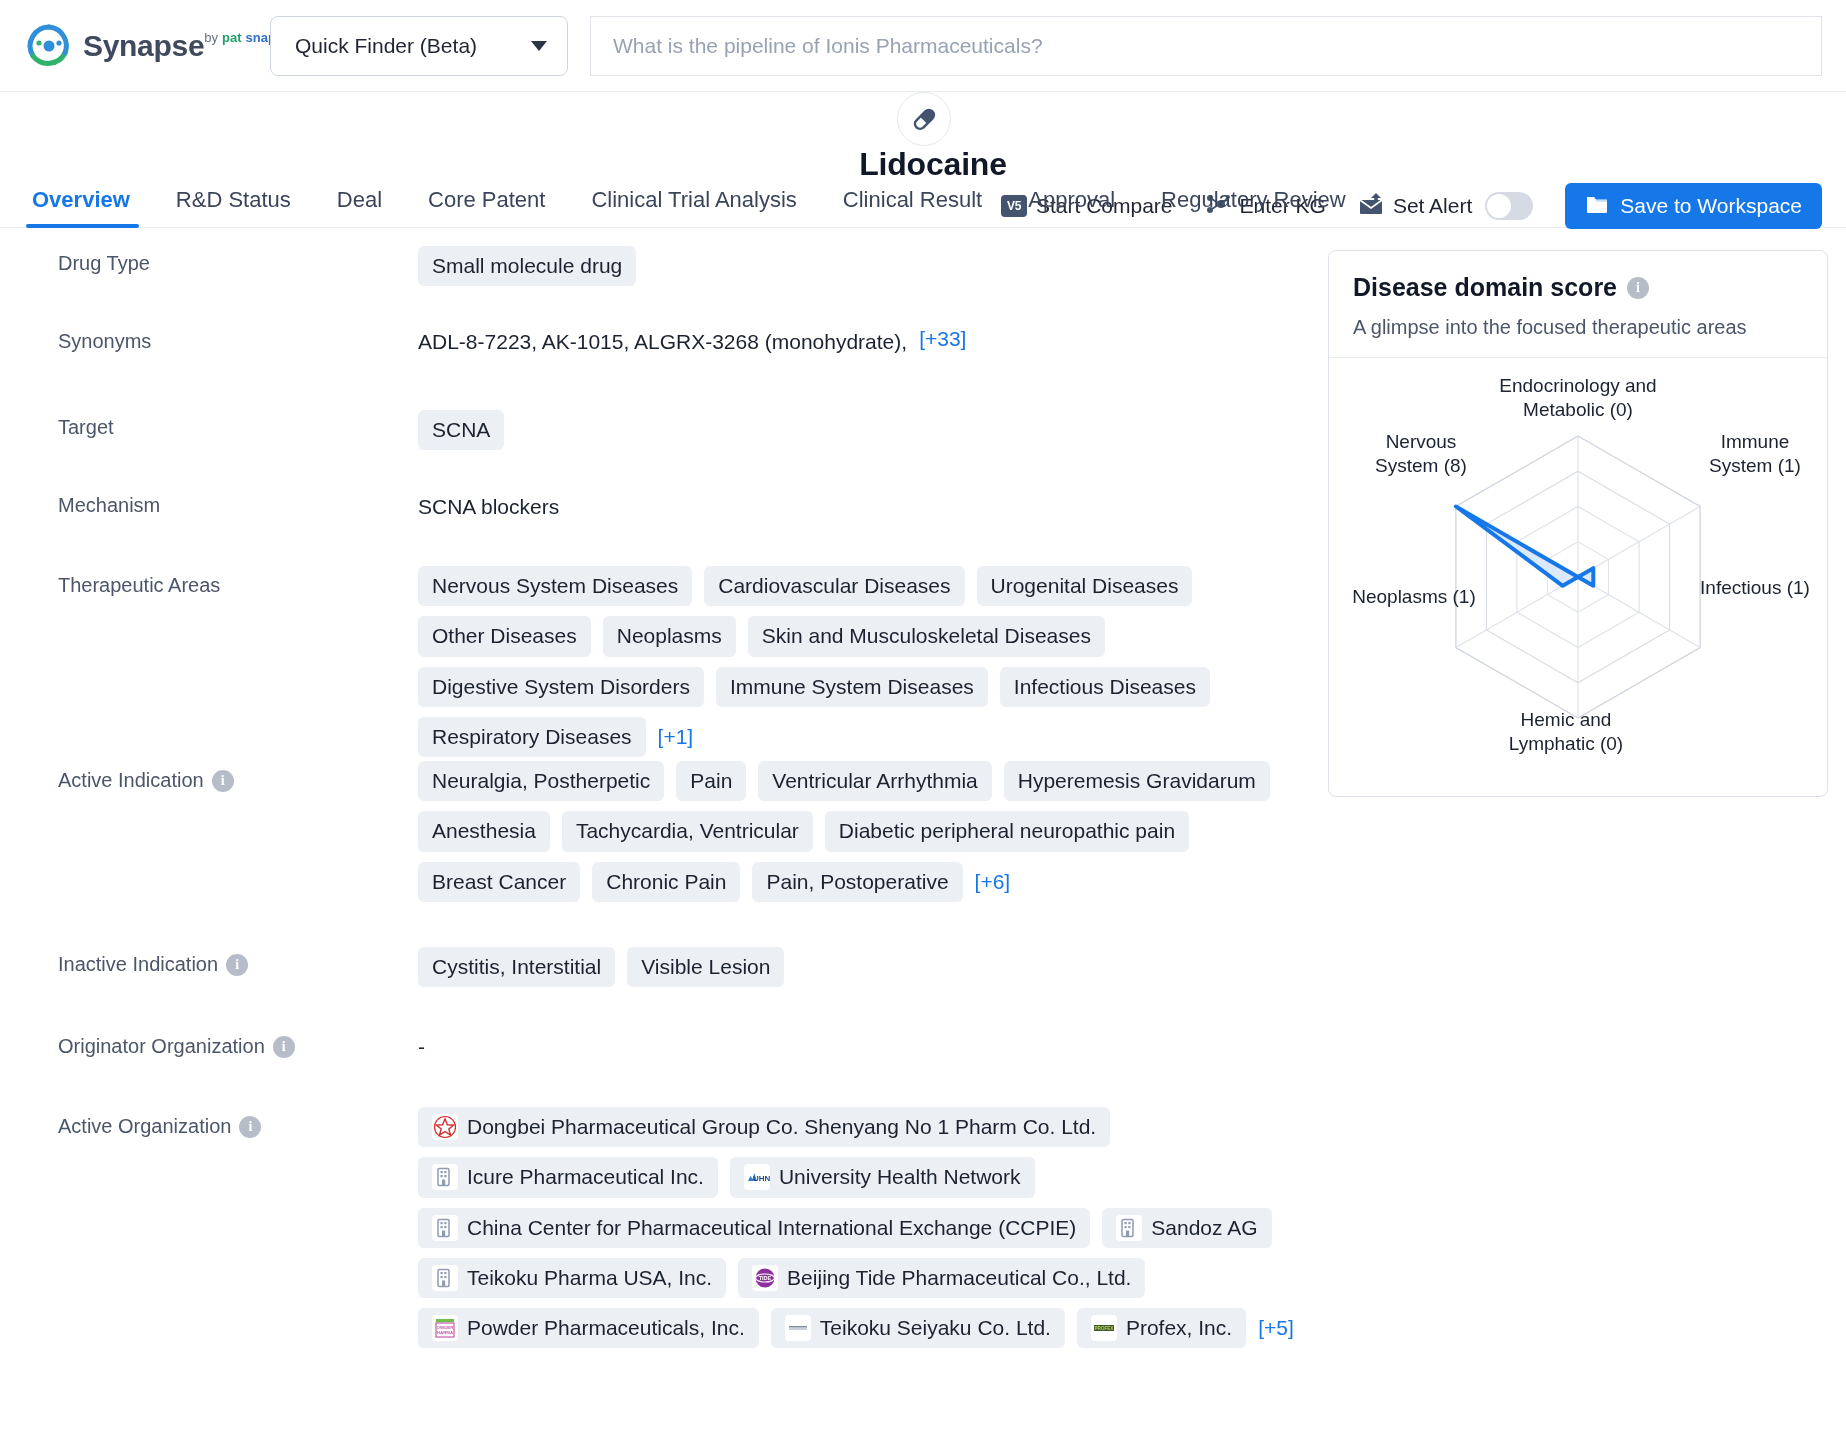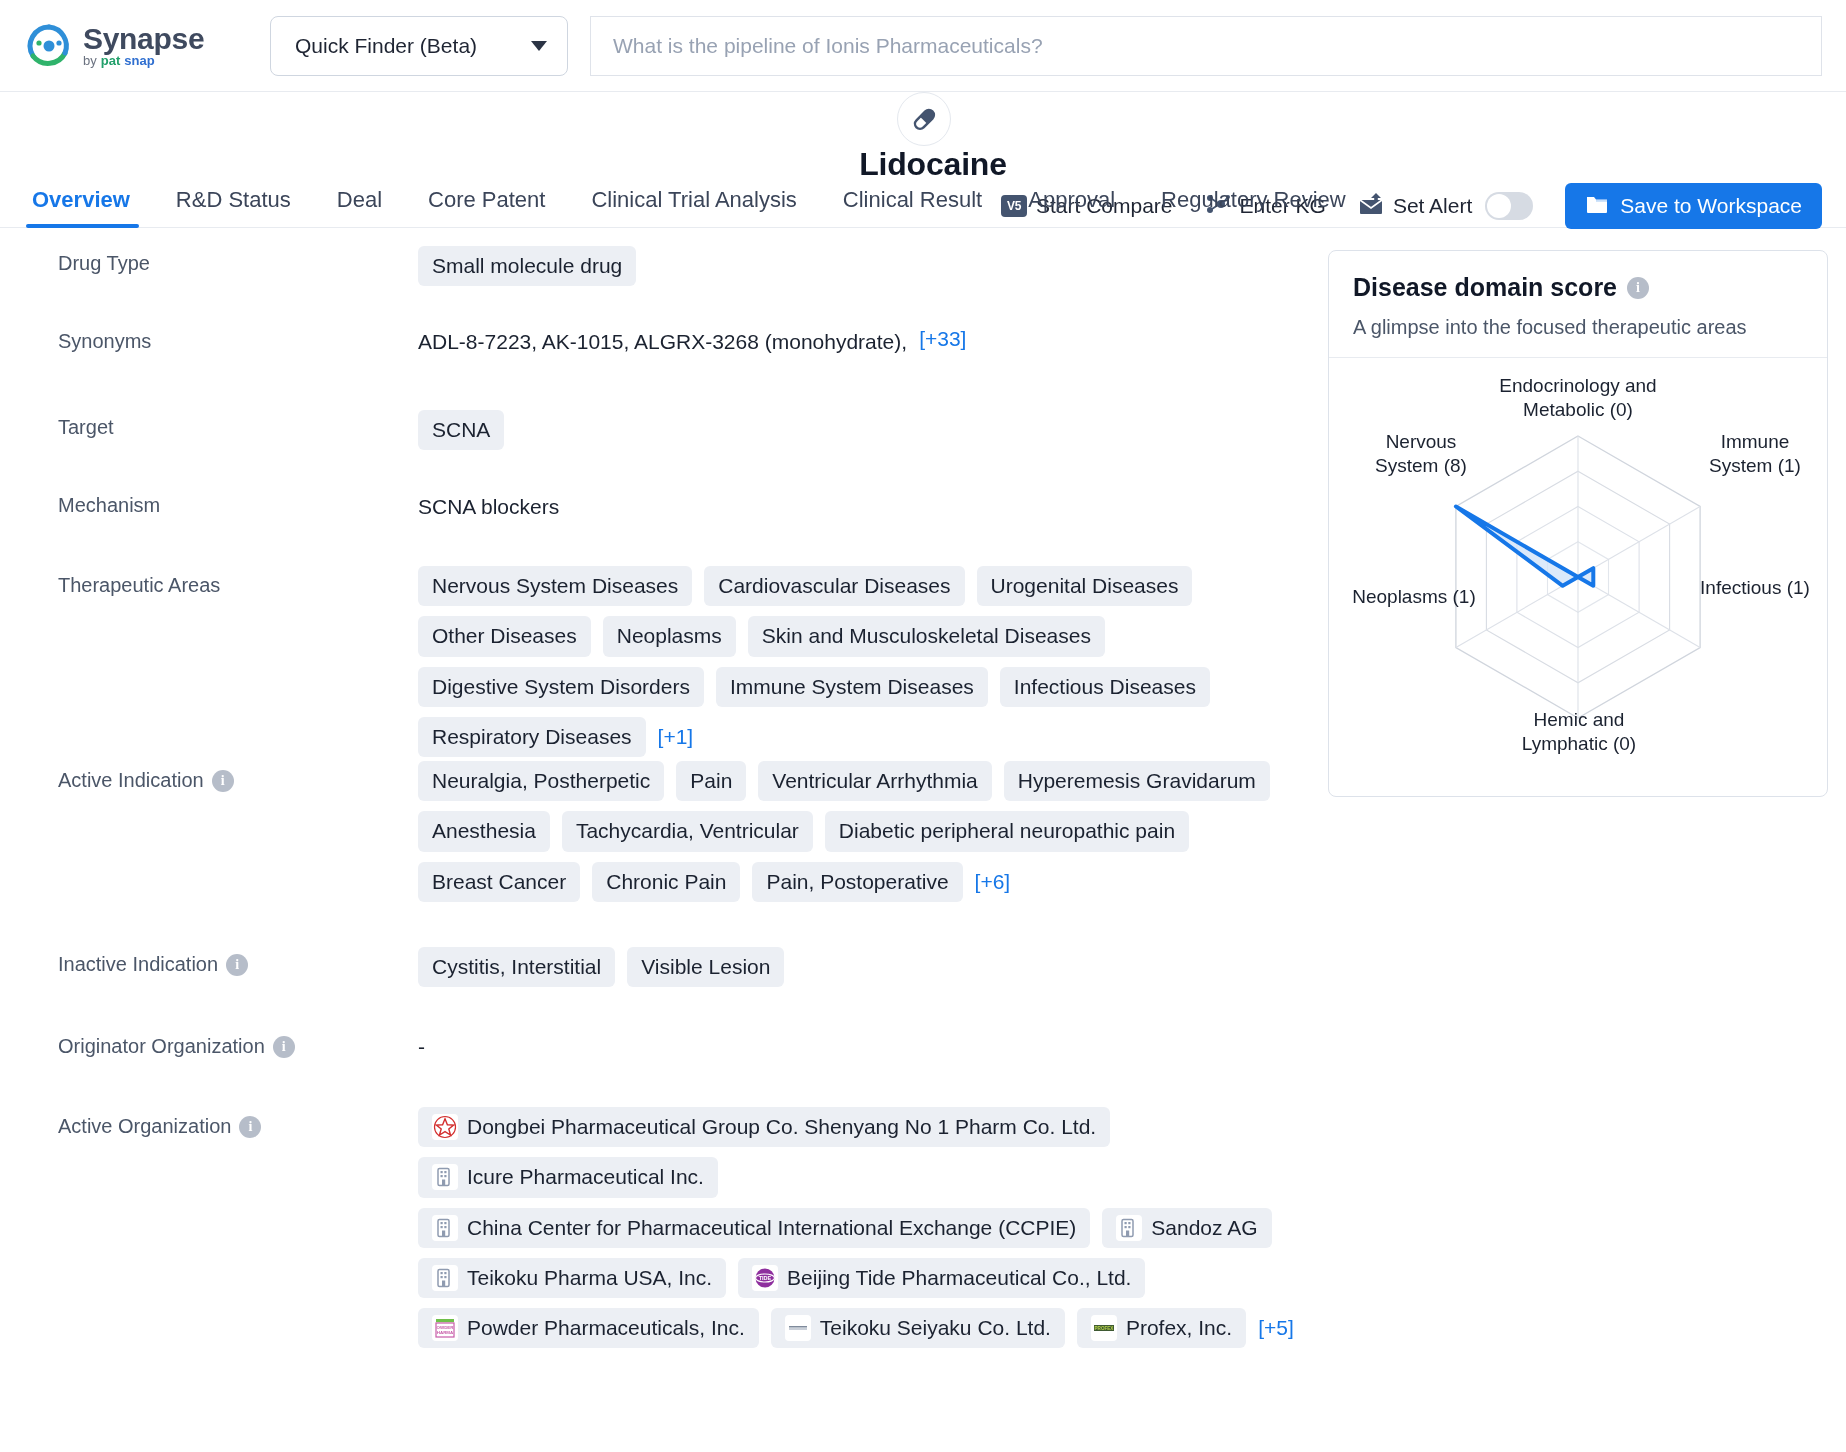--- a/index.html
+++ b/index.html
@@ -16,21 +16,21 @@
   .topbar {
     height: 92px;
     display: flex;
     align-items: center;
     padding: 0 24px 0 26px;
     border-bottom: 1px solid #e8ebf0;
     background: #fff;
   }
   .brand { display: flex; align-items: center; gap: 11px; width: 214px; flex: 0 0 auto; }
   .brand-logo { width: 46px; height: 46px; flex: 0 0 auto; }
-  .brand-text { display: flex; flex-direction: column; line-height: 1; }
+  .brand-text { display: flex; flex-direction: row; line-height: 1; }
   .brand-name {
     font-size: 30px; font-weight: 700; color: #3f4a5f; letter-spacing: -0.3px;
   }
   .brand-sub {
     font-size: 13px; color: #6b7280; display: flex; gap: 4px; align-items: baseline;
   }
   .brand-sub .pat { color: #22a06b; font-weight: 700; }
   .brand-sub .snap { color: #2f6fd0; font-weight: 700; }
 
   .quick-finder {
@@ -376,20 +376,30 @@
                 <rect x="6.5" y="5" width="2.2" height="2.2" fill="#8f9bb0"></rect>
                 <rect x="10.3" y="5" width="2.2" height="2.2" fill="#8f9bb0"></rect>
                 <rect x="6.5" y="9" width="2.2" height="2.2" fill="#8f9bb0"></rect>
                 <rect x="10.3" y="9" width="2.2" height="2.2" fill="#8f9bb0"></rect>
                 <rect x="8" y="13.5" width="3.2" height="6" fill="#8f9bb0"></rect>
               </svg>
           </span>
           <span>Icure Pharmaceutical Inc.</span>
         </span>
 
+        <span class="chip">
+          <span class="org-icon">
+            <svg width="26" height="26" viewBox="0 0 26 26">
+                <rect x="1" y="1" width="24" height="24" rx="3" fill="#fff"></rect>
+                <path d="M4 17 l2.5-5 2 3 2-6 2.2 8z" fill="#2f7fd8"></path>
+                <text x="9" y="17" font-family="Liberation Sans, sans-serif" font-size="8" font-weight="700" fill="#1e4b8f">UHN</text>
+              </svg>
+          </span>
+          <span>University Health Network</span>
+        </span>
 
         <span class="chip">
           <span class="org-icon">
             <svg width="22" height="22" viewBox="0 0 22 22">
                 <rect x="4" y="2.5" width="11" height="17" rx="1.5" fill="none" stroke="#8f9bb0" stroke-width="1.5"></rect>
                 <rect x="6.5" y="5" width="2.2" height="2.2" fill="#8f9bb0"></rect>
                 <rect x="10.3" y="5" width="2.2" height="2.2" fill="#8f9bb0"></rect>
                 <rect x="6.5" y="9" width="2.2" height="2.2" fill="#8f9bb0"></rect>
                 <rect x="10.3" y="9" width="2.2" height="2.2" fill="#8f9bb0"></rect>
                 <rect x="8" y="13.5" width="3.2" height="6" fill="#8f9bb0"></rect>
@@ -508,20 +518,20 @@
               <line x1="0" y1="0" x2="-122.1" y2="-70.5"></line>
             </g>
 
             <polygon points="0,0 15.3,-8.8 15.3,8.8 0,0 -15.3,8.8 -122.1,-70.5" fill="#cfe2f8" fill-opacity="0.75" stroke="#1677e8" stroke-width="4" stroke-linejoin="round"></polygon>
           </g>
         </svg>
 
         <div class="radar-label" style="left:139px; top:16px; width:220px;">Endocrinology and<br>Metabolic (0)</div>
         <div class="radar-label" style="left:356px; top:72px; width:140px;">Immune<br>System (1)</div>
         <div class="radar-label" style="left:356px; top:218px; width:140px;">Infectious (1)</div>
-        <div class="radar-label" style="left:169px; top:350px; width:162px;">Hemic and<br>Lymphatic (0)</div>
+        <div class="radar-label" style="left:156px; top:350px; width:162px;">Hemic and<br>Lymphatic (0)</div>
         <div class="radar-label" style="left:4px; top:227px; width:162px;">Neoplasms (1)</div>
         <div class="radar-label" style="left:18px; top:72px; width:148px;">Nervous<br>System (8)</div>
       </div>
     </div>
   </div>
 
 </div>
 
 </body></html>

